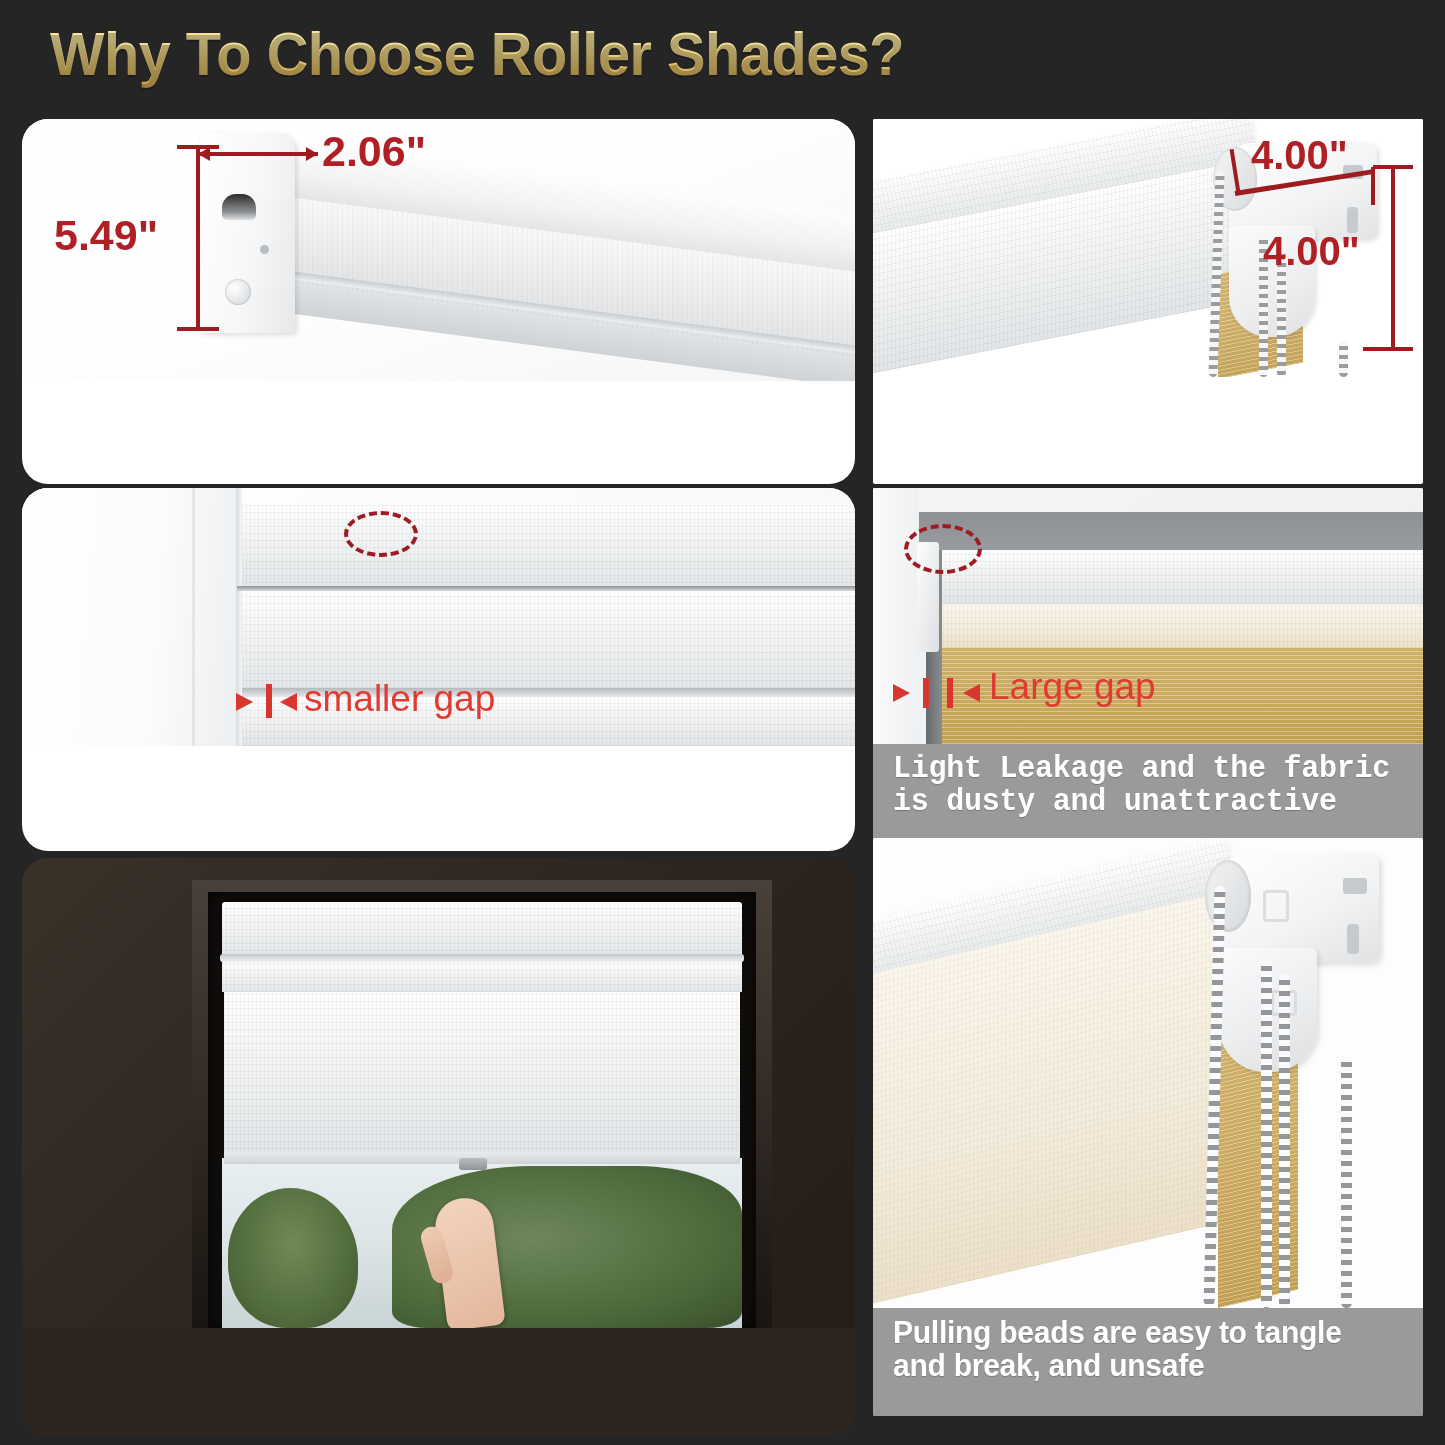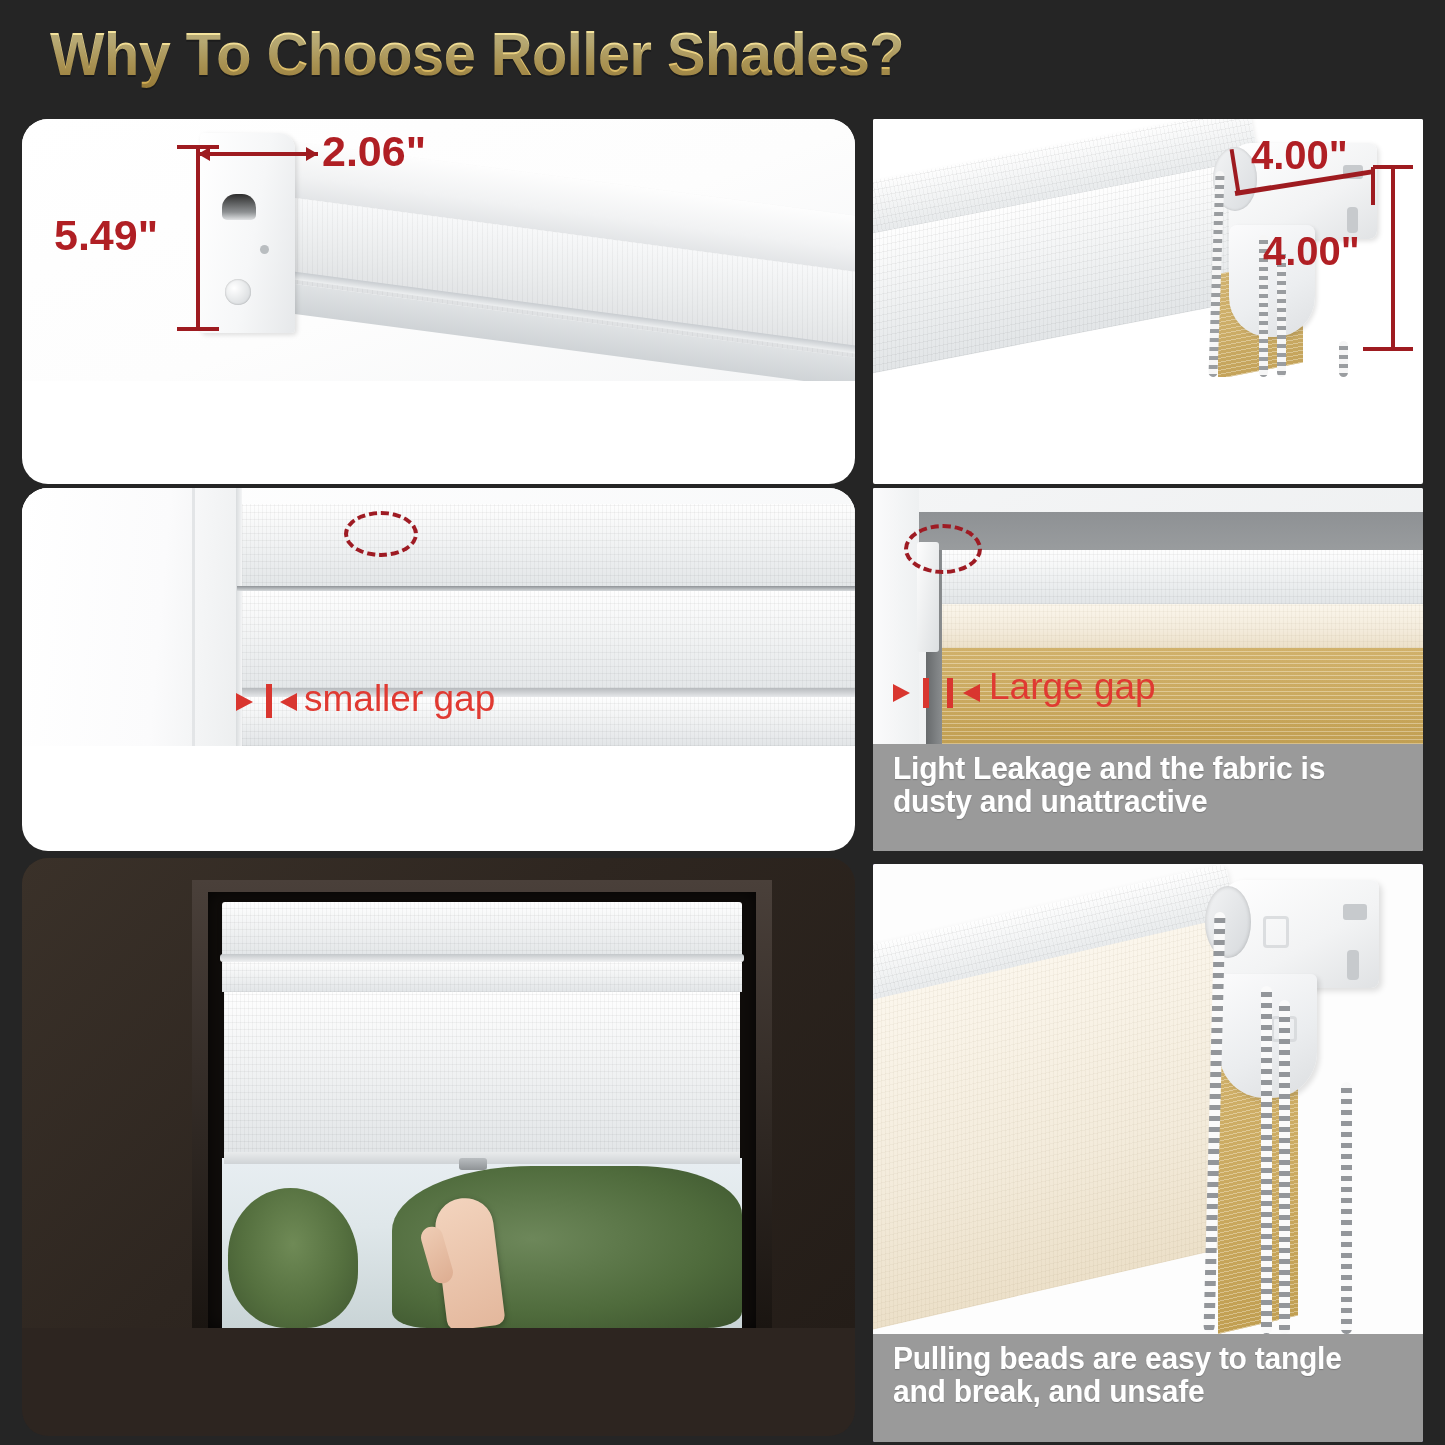--- a/index.html
+++ b/index.html
@@ -232,21 +232,21 @@
 
       <div class="dashed-ellipse" style="left:31px; top:36px; width:78px; height:50px;"></div>
 
       <div style="position:absolute; left:50px; top:190px; width:6px; height:30px; background:#d9362f;"></div>
       <div style="position:absolute; left:74px; top:190px; width:6px; height:30px; background:#d9362f;"></div>
       <div class="arrow-red" style="left:20px; top:196px; border-top:9px solid transparent; border-bottom:9px solid transparent; border-left:17px solid #d9362f;"></div>
       <div class="arrow-red" style="left:90px; top:196px; border-top:9px solid transparent; border-bottom:9px solid transparent; border-right:17px solid #d9362f;"></div>
       <div class="gaptxt" style="left:116px; top:164px; font-size:37px;margin-top:14px;">Large gap</div>
     </div>
 
-    <div class="cap cap-gray" style="height:107px;">
+    <div class="cap cap-gray" style="height:107px;font-family:Liberation Mono, monospace;">
       <div class="cap-text">Light Leakage and the fabric is dusty and unattractive</div>
     </div>
   </div>
 
   <div class="panel left" style="left:22px; top:748px; width:833px; height:578px; background:#2d2520;">
     <div class="photo" style="height:470px; background:linear-gradient(135deg,#3a3129 0%,#2e2620 45%,#241d18 100%);">
 
       <div style="position:absolute; left:170px; top:22px; width:580px; height:448px;
                   background:linear-gradient(180deg,#4a403a,#1a1511);"></div>
       <div style="position:absolute; left:186px; top:34px; width:548px; height:436px;
@@ -276,21 +276,21 @@
       <div class="fabric-white" style="position:absolute; left:200px; top:104px; width:520px; height:30px;"></div>
       <div class="fabric-white" style="position:absolute; left:202px; top:134px; width:516px; height:164px;"></div>
       <div style="position:absolute; left:202px; top:294px; width:516px; height:12px;
                   background:linear-gradient(180deg,#e9ebec,#cfd3d6);"></div>
       <div style="position:absolute; left:437px; top:300px; width:28px; height:12px;
                   background:linear-gradient(180deg,#b9bdc0,#8f9396); border-radius:3px;"></div>
     </div>
 
   </div>
 
-  <div class="panel right" style="left:873px; top:754px; width:550px; height:578px; background:#c4b5fd;">
+  <div class="panel right" style="left:873px; top:728px; width:550px; height:578px; background:#c4b5fd;">
     <div class="photo" style="height:470px; background:#fdfdfd;">
 
       <div class="fabric-white" style="position:absolute; left:-20px; top:86px; width:390px; height:70px;
                   transform:rotate(-13deg); transform-origin:left center; border-radius:8px;
                   box-shadow:0 3px 6px rgba(0,0,0,0.10);"></div>
 
       <div class="fabric-cream" style="position:absolute; left:-20px; top:140px; width:380px; height:330px;
                   transform:skewY(-13deg); transform-origin:left top;"></div>
 
       <div class="fabric-tan" style="position:absolute; left:345px; top:178px; width:80px; height:292px;

